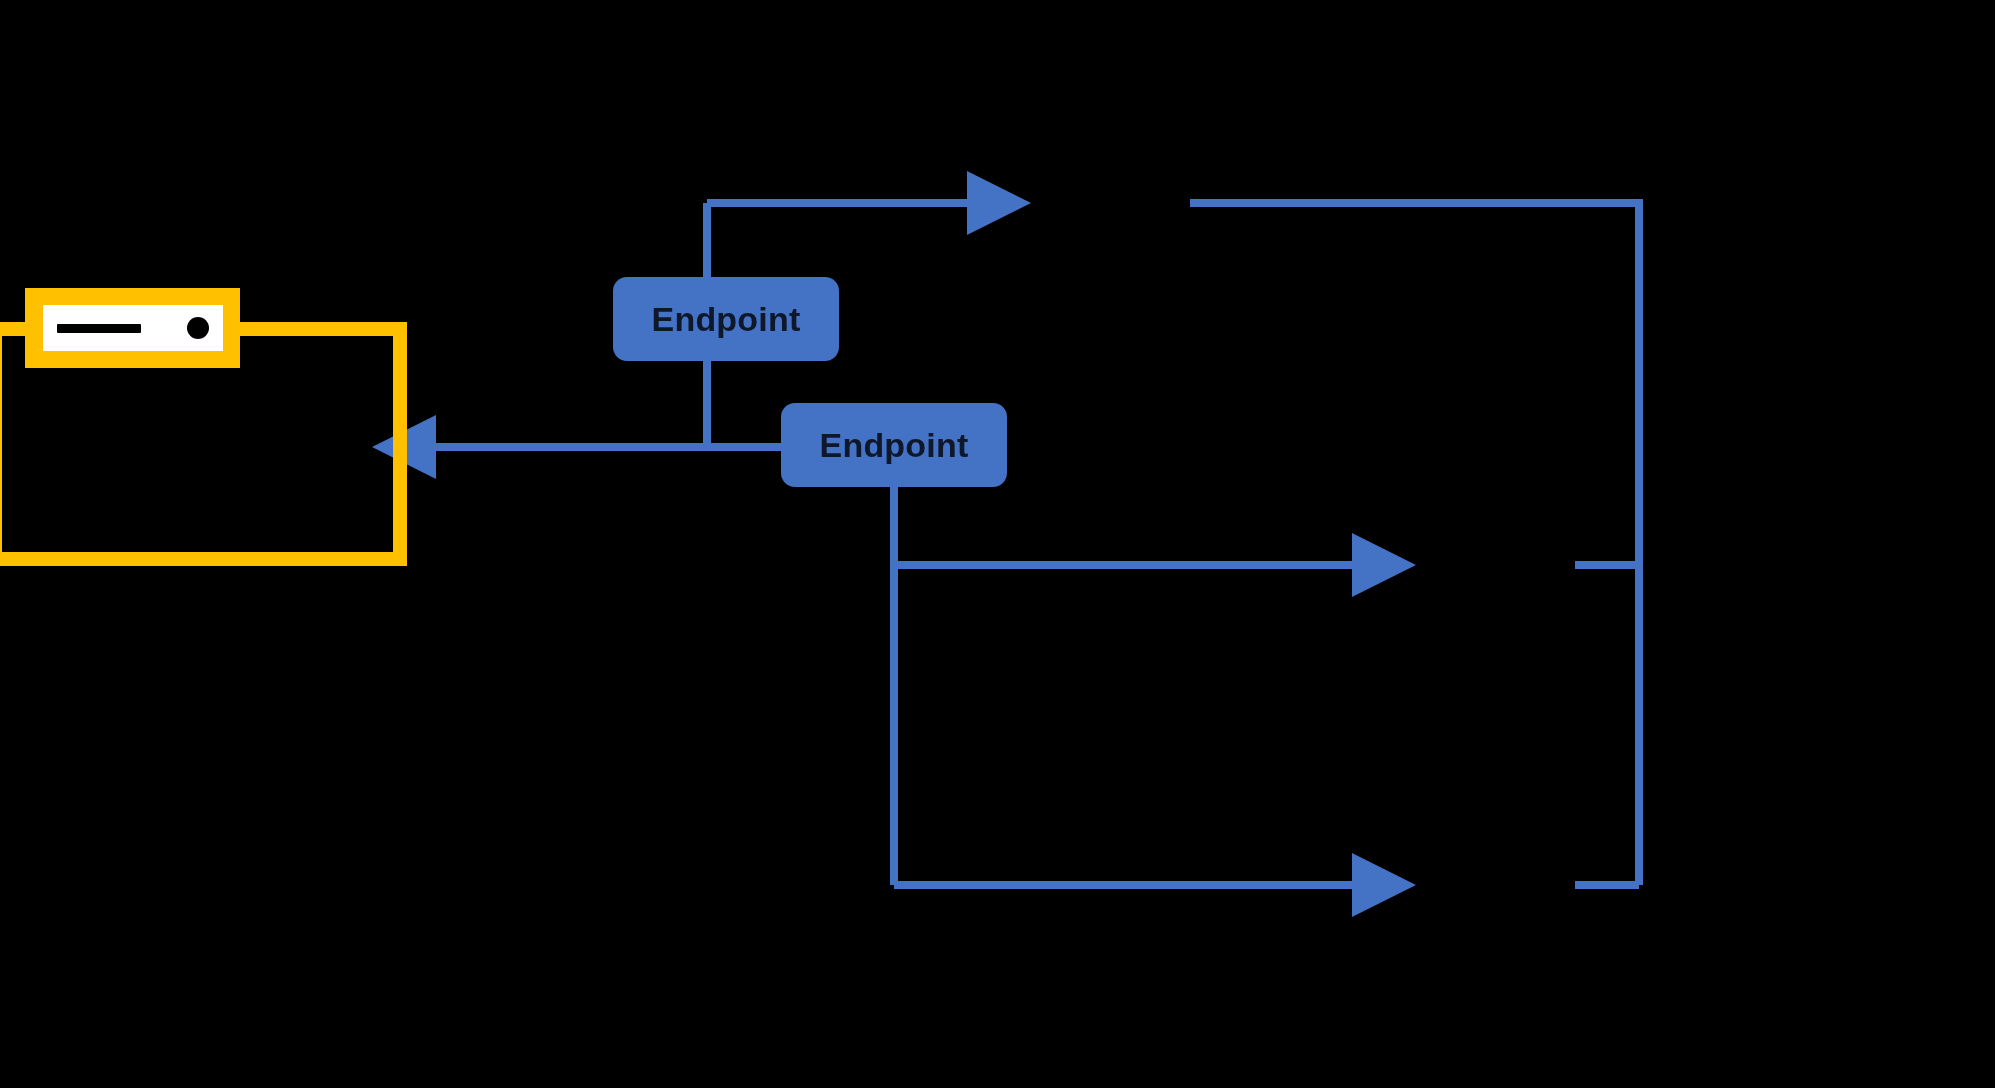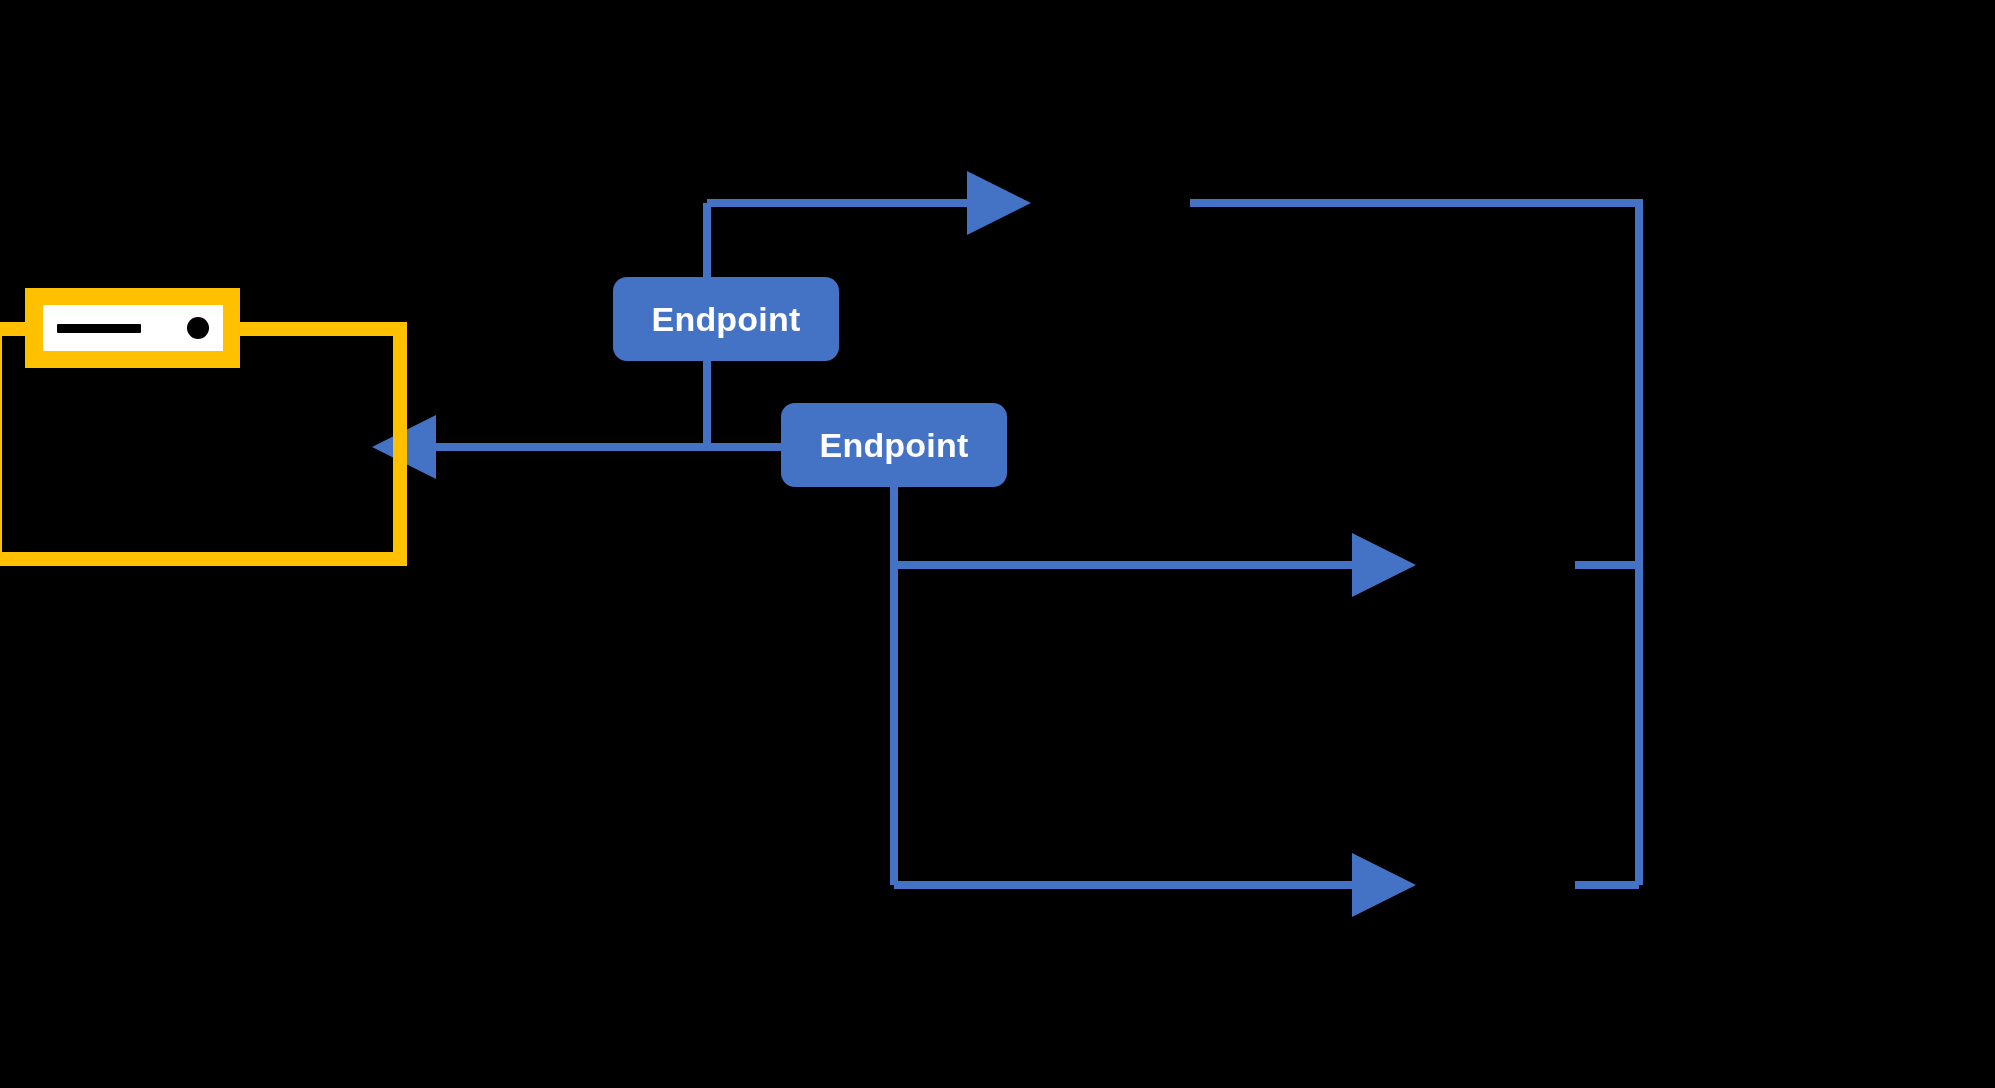--- a/index.html
+++ b/index.html
@@ -26,21 +26,21 @@
     height: 1088px;
     display: block;
   }
   .node-box {
     position: absolute;
     display: flex;
     align-items: center;
     justify-content: center;
     border-radius: 14px;
     box-sizing: border-box;
-    color: #ffffff;
+    color: #0f172a;
     font-weight: bold;
     letter-spacing: 0.2px;
     user-select: none;
   }
   .node-label {
     display: block;
     line-height: 1;
     white-space: nowrap;
   }
   

